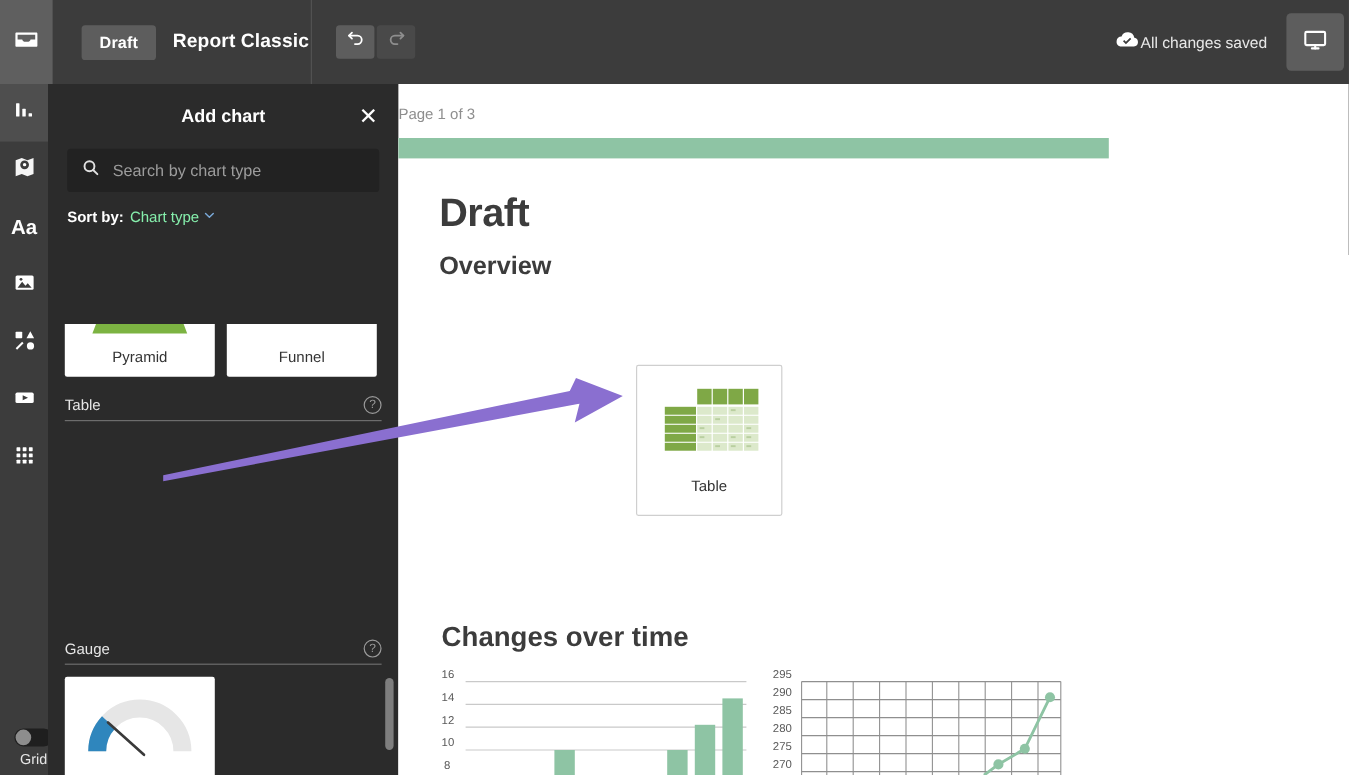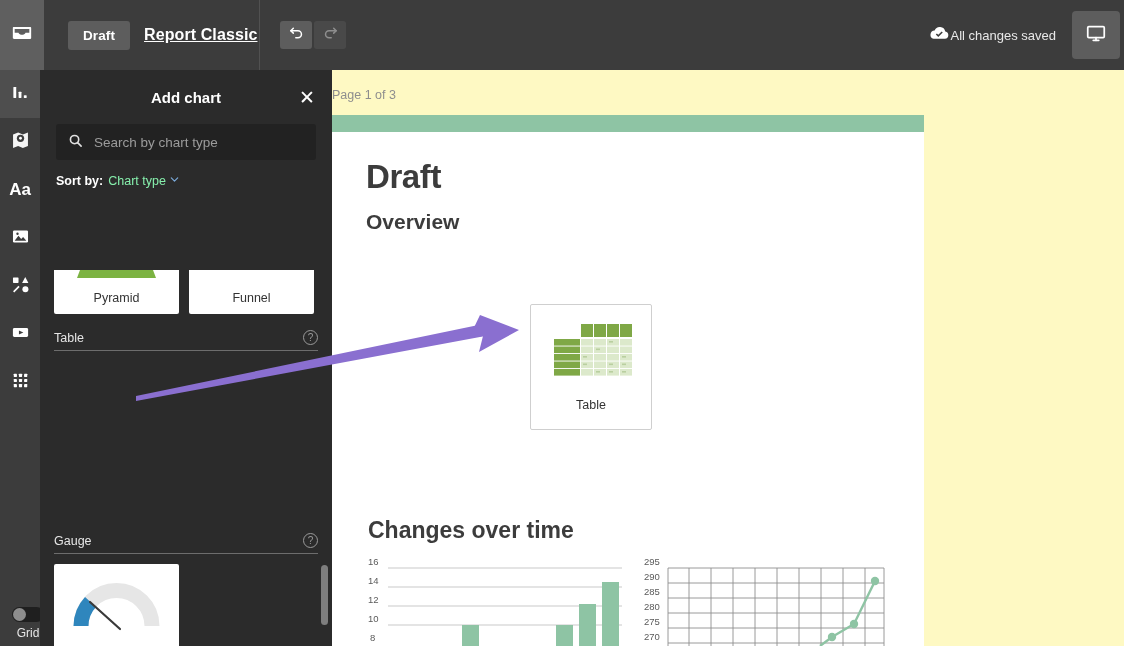--- a/index.html
+++ b/index.html
@@ -32,21 +32,21 @@
   .draft-badge {
     margin-left: 24px;
     background: #5d5d5d; color: #ffffff;
     font-size: 13.5px; font-weight: bold;
     padding: 7px 15px; border-radius: 3px;
     cursor: pointer; letter-spacing: .1px;
   }
   .doc-title {
     margin-left: 14px; color: #ffffff;
     font-size: 16px; font-weight: bold; letter-spacing: .1px;
-    cursor: pointer; white-space: nowrap; text-decoration: underline;
+    cursor: pointer; white-space: nowrap;
   }
   .topbar-tools {
     position: absolute; left: 261px; top: 0; height: 70px;
     display: flex; align-items: center;
   }
   .undo-group { display: flex; margin-left: 19px; }
   .icon-btn {
     width: 32px; height: 28px; border-radius: 3px;
     background: #5d5d5d; display: flex; align-items: center; justify-content: center;
     cursor: pointer; margin-right: 2px;
@@ -155,21 +155,21 @@
     height: 1px; background: #6d6d6d; margin: 5px 14px 0 14px;
   }
   .scrollbar {
     position: absolute; right: 4px; top: 495px; width: 7px; height: 60px;
     background: #7e7e7e; border-radius: 4px; cursor: pointer;
   }
 
   
   .canvas-area {
     position: absolute; left: 332px; top: 70px; width: 792px; height: 576px;
-    background: #fef9c3; overflow: hidden;
+    background: #ffffff; overflow: hidden;
   }
   .page-indicator {
     position: absolute; left: 0; top: 18px; color: #8e8e8e; font-size: 12.5px;
   }
   .page {
     position: absolute; left: -2px; top: 45px; width: 594px; height: 531px;
     background: #ffffff;
   }
   .page-band { width: 100%; height: 17px; }
   .page-body { padding: 26px 36px 0 36px; position: relative; }

